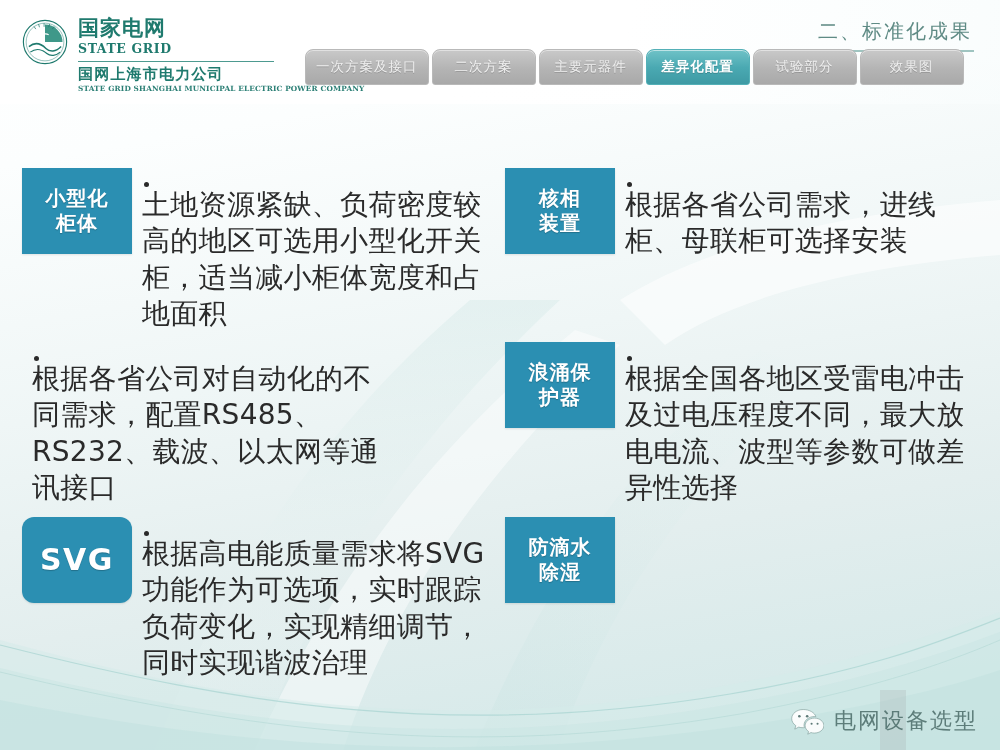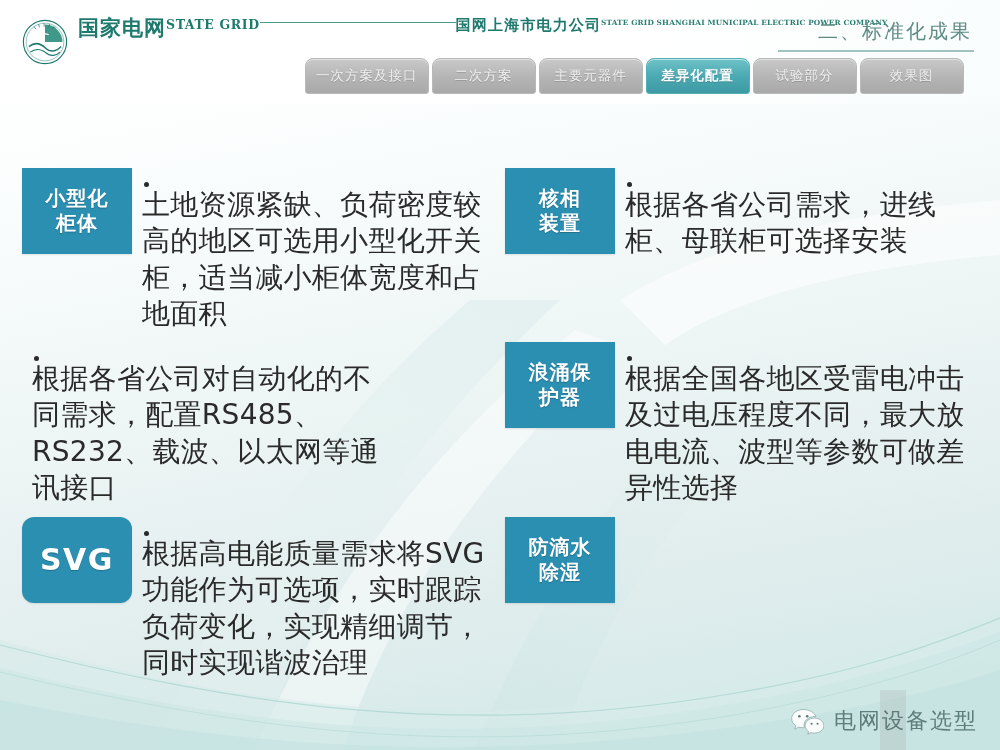--- a/index.html
+++ b/index.html
@@ -26,21 +26,21 @@
   }
   .header-white-fade{
     position:absolute; left:0; top:0; width:1000px; height:104px;
     background:linear-gradient(100deg,#ffffff 0%,#ffffff 45%,rgba(255,255,255,.92) 62%,rgba(252,254,254,.80) 78%,rgba(245,251,251,.55) 100%);
   }
   .logo-wrap {
     position: absolute; left: 22px; top: 17px;
     display: flex; align-items: flex-start; gap: 10px;
   }
   .logo-mark { width: 46px; height: 46px; flex: none; margin-top: 2px; }
-  .logo-text { display: flex; }
+  .logo-text { display: flex; flex-direction: column; }
   .logo-cn {
     font-size: 21px; font-weight: bold; color: #1f7a6e;
     letter-spacing: 1px; line-height: 1.12;
     font-family: "DejaVu Sans", "Liberation Sans", sans-serif;
   }
   .logo-en {
     font-size: 12.5px; font-weight: bold; color: #1f7a6e;
     letter-spacing: .6px; line-height: 1.2;
     font-family: "DejaVu Serif", "Liberation Serif", serif;
   }
@@ -61,21 +61,21 @@
     font-size: 20px; color: #5f8b85; letter-spacing: 2px;
     font-weight: normal; white-space: nowrap;
   }
   .title-rule {
     position: absolute; right: 26px; top: 50px;
     width: 196px; height: 2px; background: #9fc4c0;
   }
 
   
   .tabs {
-    position: absolute; left: 305px; top: 58px;
+    position: absolute; left: 305px; top: 49px;
     display: flex; align-items: flex-end; gap: 3px; z-index: 8;
   }
   .tab {
     height: 36px; min-width: 104px; padding: 0 10px;
     border-radius: 8px 8px 3px 3px;
     background: linear-gradient(180deg,#c9c9c9 0%,#b4b4b4 55%,#a9a9a9 100%);
     border: 1px solid #b9b9b9;
     color: #efefef; font-size: 13.5px; letter-spacing: 1px;
     display: flex; align-items: center; justify-content: center;
     text-shadow: 0 1px 0 rgba(0,0,0,.18);

